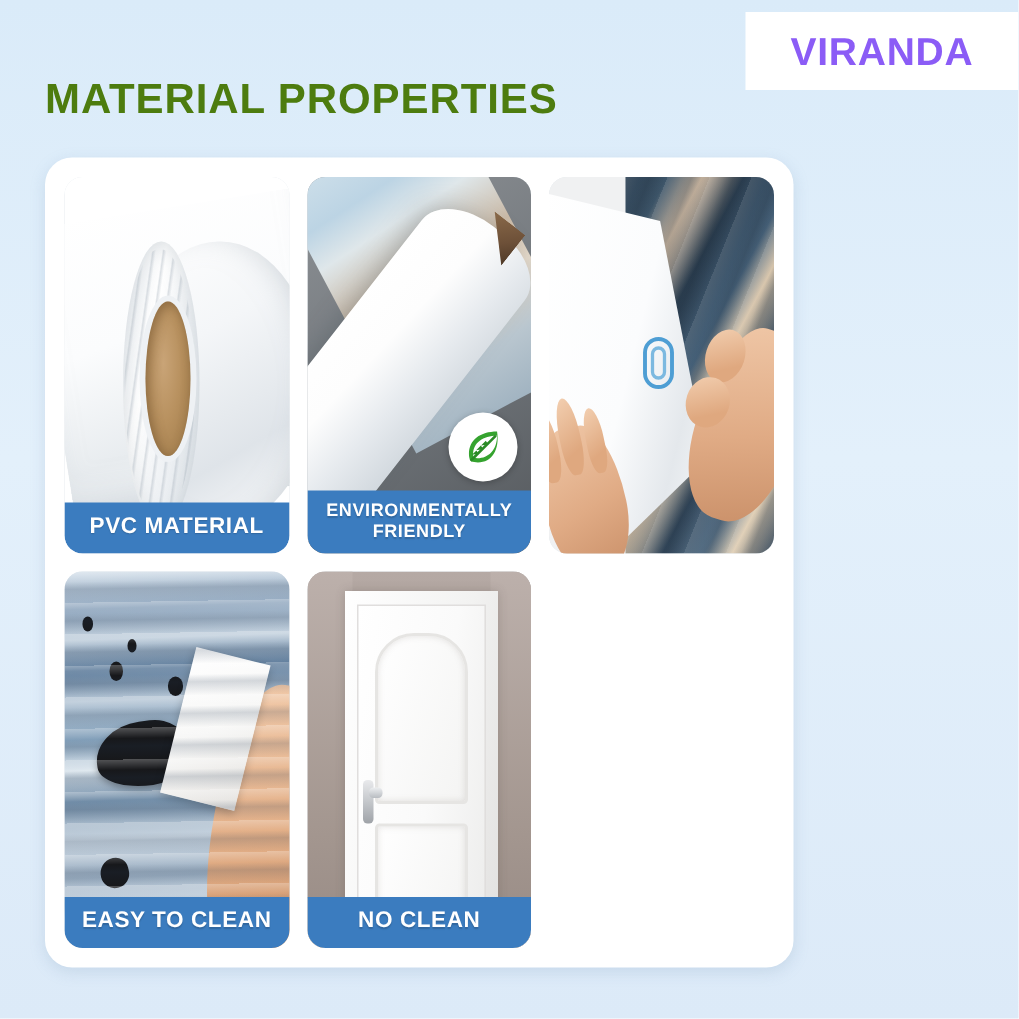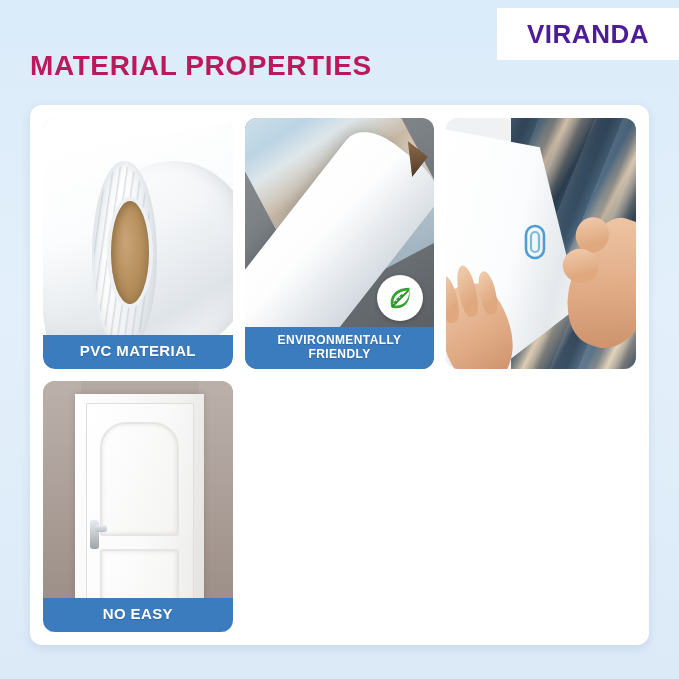--- a/index.html
+++ b/index.html
@@ -30,43 +30,43 @@
     height: 52px;
     background: #ffffff;
     display: flex;
     align-items: center;
     justify-content: center;
   }
   .brand-text {
     font-size: 26px;
     font-weight: bold;
     letter-spacing: 0.5px;
-    color: #4c1d95;
+    color: #8b5cf6;
     font-family: "Liberation Sans", sans-serif;
   }
   .page-title {
     position: absolute;
     left: 30px;
     top: 50px;
     font-size: 28px;
     font-weight: bold;
     letter-spacing: 0.6px;
-    color: #be185d;
+    color: #4d7c0f;
     font-family: "Liberation Sans", sans-serif;
   }
 
   
   .card {
     position: absolute;
     left: 30px;
     top: 105px;
-    width: 619px;
+    width: 499px;
     height: 540px;
     background: #ffffff;
-    border-radius: 12px;
+    border-radius: 18px;
     box-shadow: 0 3px 10px rgba(120,150,180,0.22);
     box-sizing: border-box;
     padding: 13px;
   }
   .grid {
     width: 100%;
     height: 100%;
     display: grid;
     grid-template-columns: repeat(3, 1fr);
     grid-template-rows: repeat(2, 1fr);
@@ -504,31 +504,45 @@
           <div class="finger" style="left:66%;top:-10%;width:24%;height:44%;"></div>
         </div>
         <div class="hand hand-right">
           <div class="finger" style="left:-12%;top:6%;width:40%;height:28%;border-radius:50%;"></div>
           <div class="finger" style="left:-16%;top:32%;width:44%;height:26%;border-radius:50%;"></div>
         </div>
       </div>
     </div>
 
 
+    <div class="cell">
+      <div class="photo clean-bg">
+        <div class="stain stain-big"></div>
+        <div class="stain" style="left:8%;top:12%;width:5%;height:4%;"></div>
+        <div class="stain" style="left:28%;top:18%;width:4%;height:3.5%;"></div>
+        <div class="stain" style="left:20%;top:24%;width:6%;height:5%;"></div>
+        <div class="stain" style="left:46%;top:28%;width:7%;height:5%;"></div>
+        <div class="stain" style="left:16%;top:76%;width:13%;height:8%;border-radius:55% 45% 50% 50%;transform:rotate(-14deg);"></div>
+        <div class="stain" style="left:31%;top:90%;width:5%;height:4%;"></div>
+        <div class="clean-hand"></div>
+        <div class="sponge"></div>
+      </div>
+      <div class="label">EASY TO CLEAN</div>
+    </div>
 
     <div class="cell">
       <div class="photo door-bg">
         <div class="door-wall-l"></div>
         <div class="door-wall-r"></div>
         <div class="door-frame">
           <div class="door-slab">
             <div class="door-panel door-panel-top"></div>
             <div class="door-panel door-panel-bottom"></div>
             <div class="door-handle"></div>
           </div>
         </div>
         <div class="door-skirt"></div>
       </div>
-      <div class="label">NO EASY</div>
+      <div class="label">NO CLEAN</div>
     </div>
 
   </div>
 </div>
 
 </body></html>

